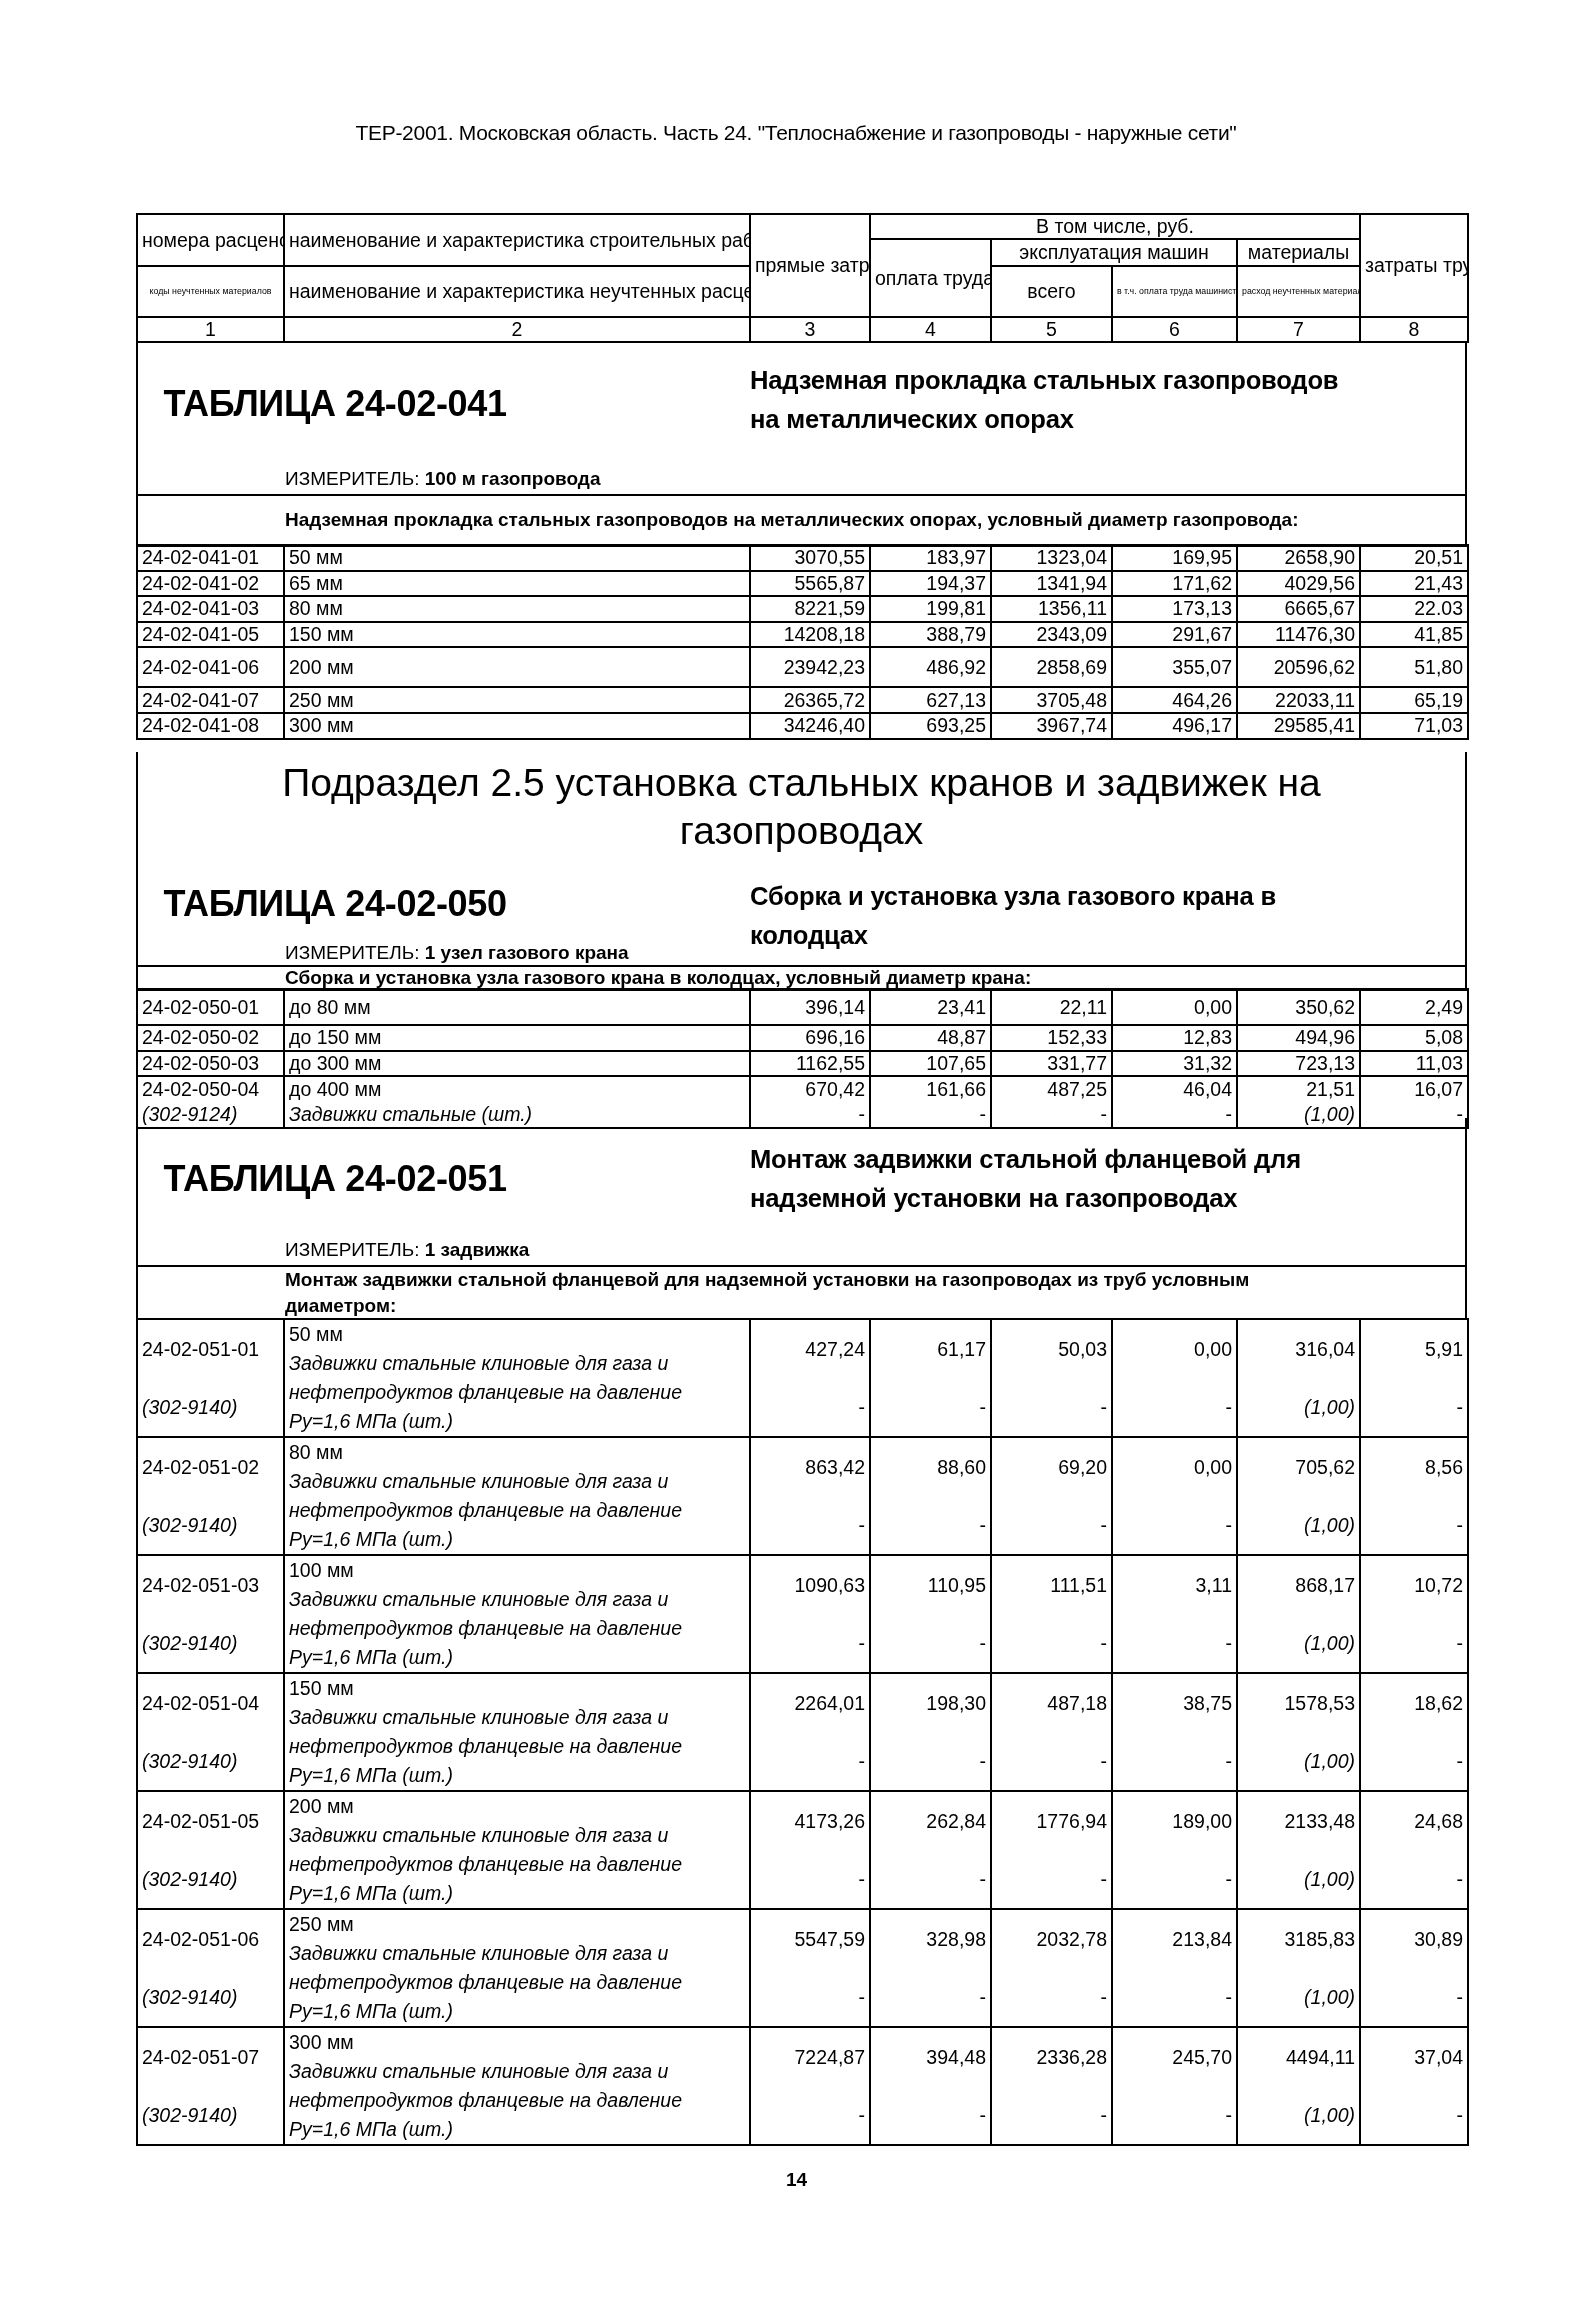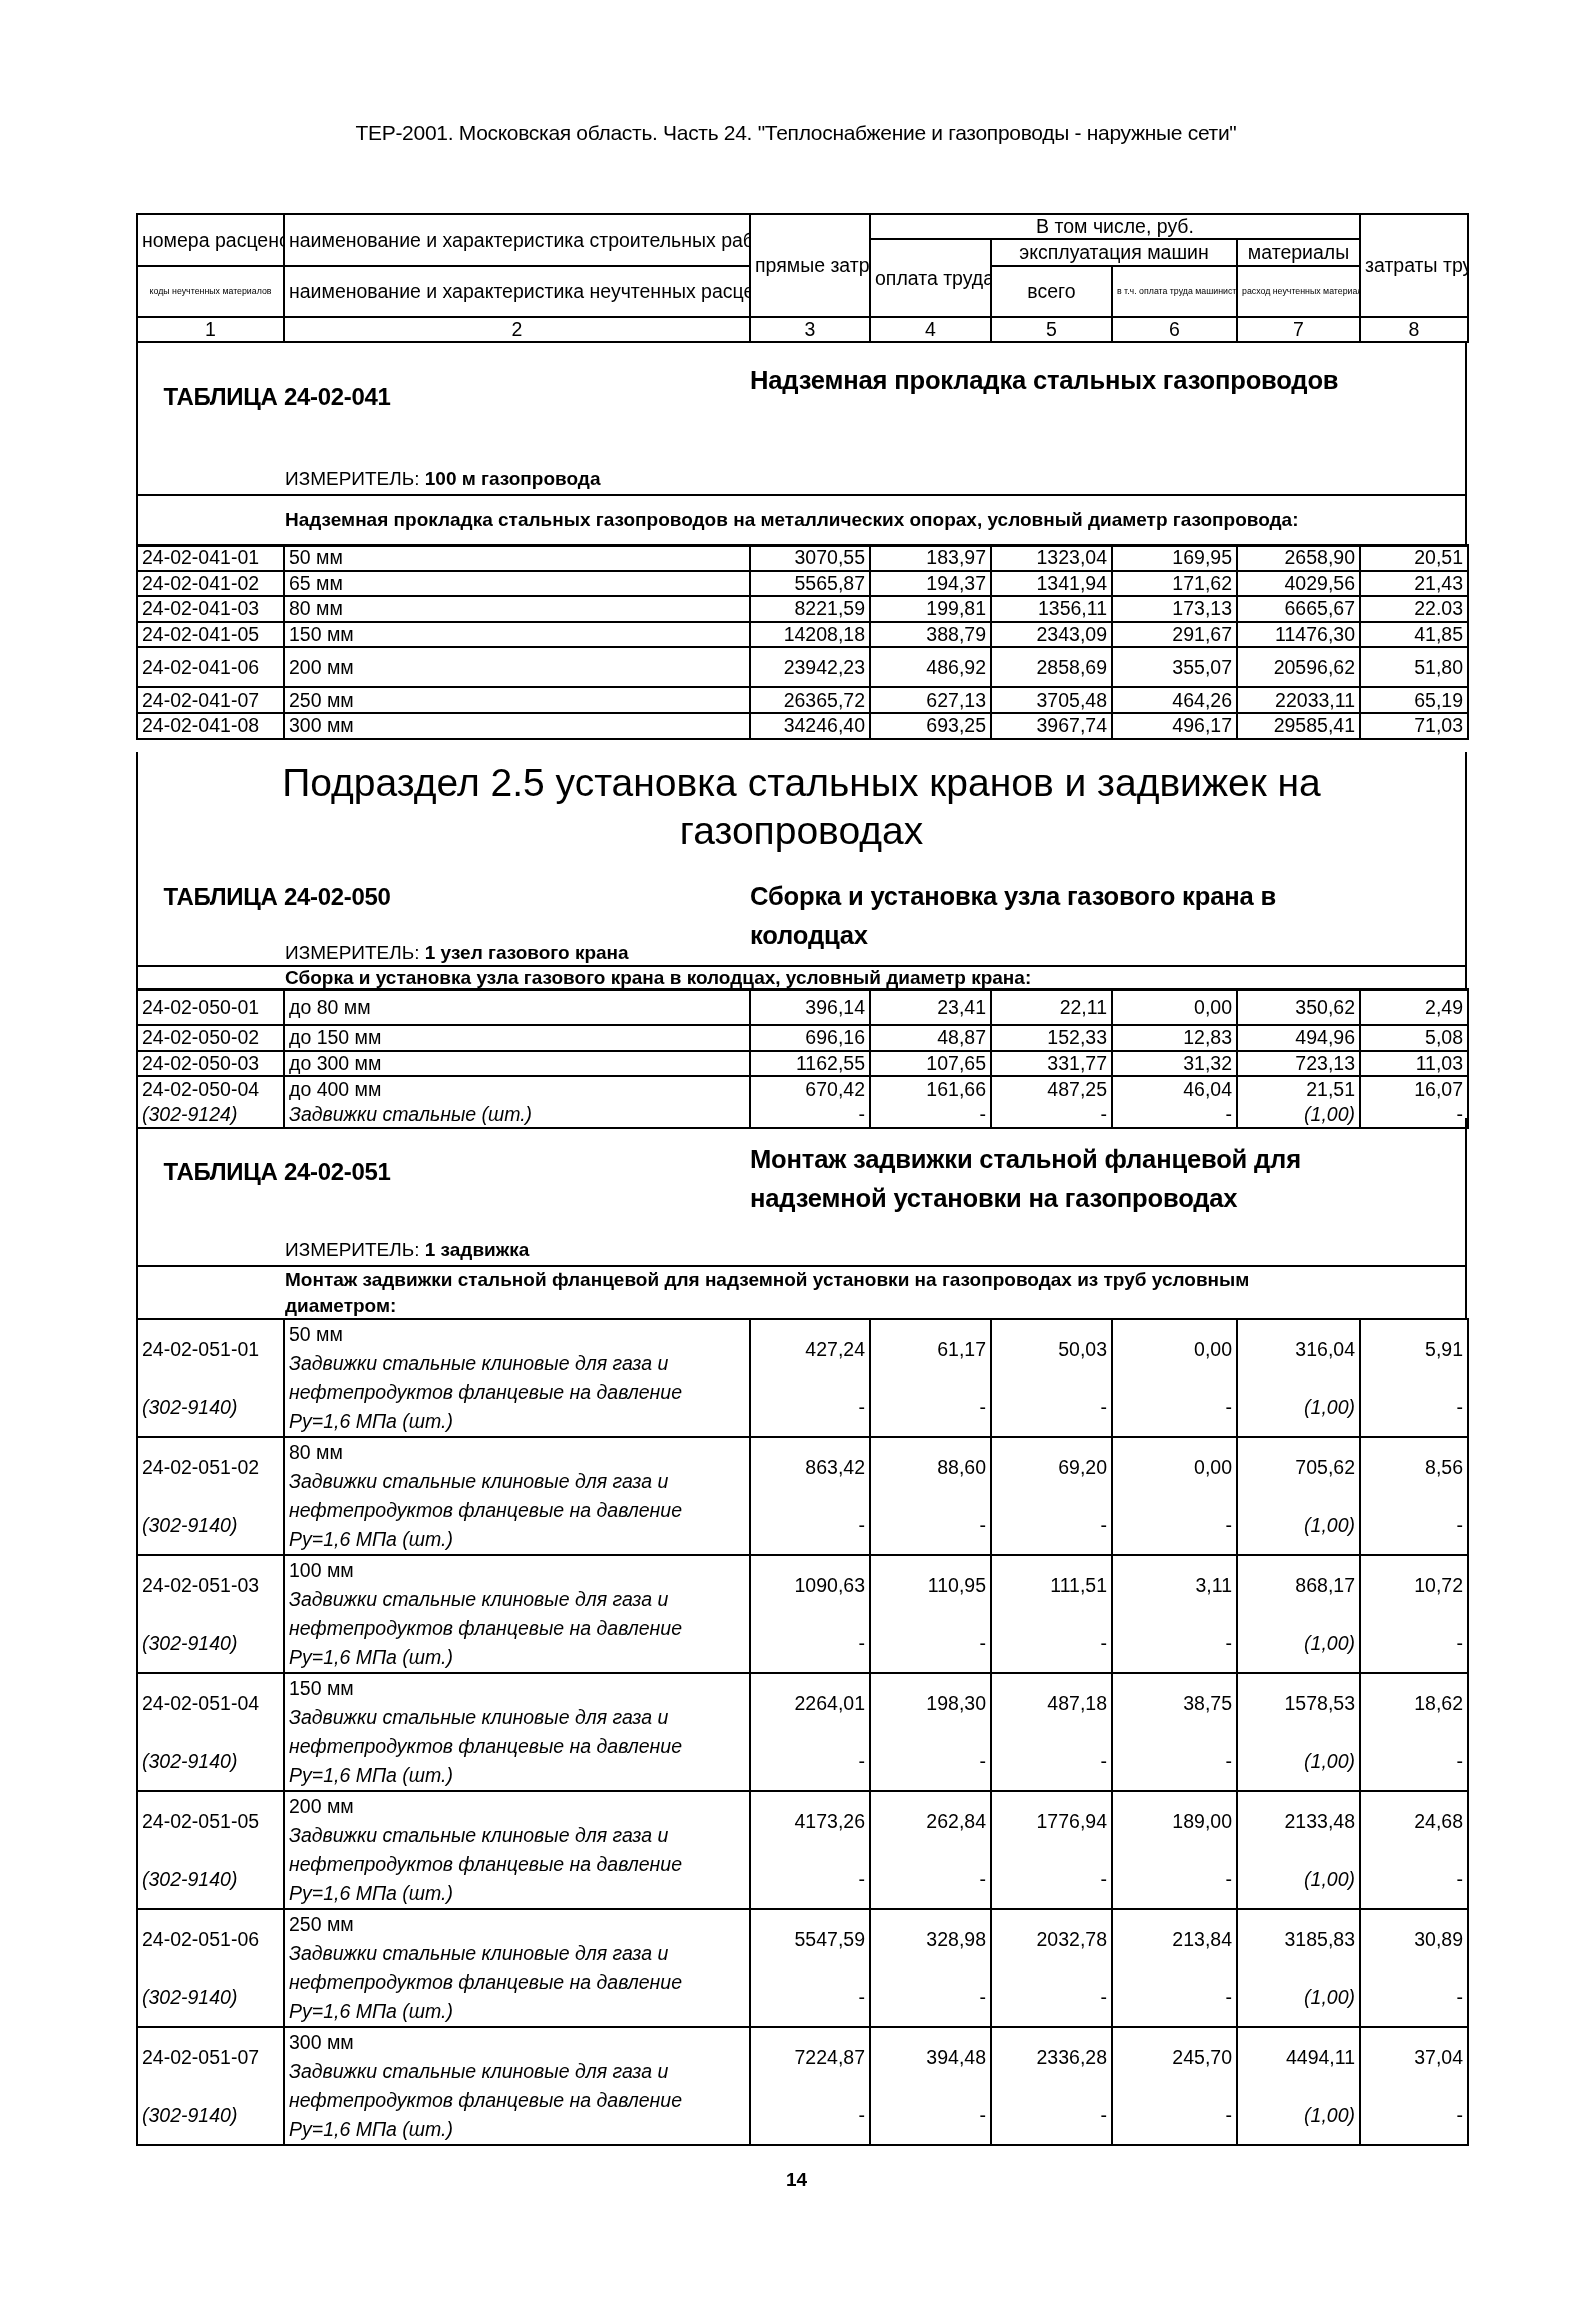--- a/index.html
+++ b/index.html
@@ -6,21 +6,21 @@
   body { width:1592px; height:2307px; position:relative; font-family:"Liberation Sans", sans-serif; color:#000; overflow:hidden; }
   .doc-title { position:absolute; top:121px; left:0; width:1592px; text-align:center; font-size:21px; letter-spacing:-0.3px; }
   table.grid { border-collapse:collapse; table-layout:fixed; width:1331px; position:absolute; left:136px; }
   table.grid td { border:2px solid #000; padding:0 4px; font-size:19.5px; line-height:23px; vertical-align:middle; overflow:hidden; white-space:nowrap; }
   col.c1{width:147px} col.c2{width:466px} col.c3{width:120px} col.c4{width:121px} col.c5{width:121px} col.c6{width:125px} col.c7{width:123px} col.c8{width:108px}
   .hdr td { text-align:center; font-size:19.5px; line-height:21.6px; white-space:normal; }
   .hdr .tiny { font-size:8.8px; line-height:10.8px; }
   .num { text-align:right; }
   .it { font-style:italic; }
   .block { position:absolute; left:136px; width:1331px; box-sizing:border-box; border-left:2px solid #000; border-right:2px solid #000; }
-  .tbl-code { position:absolute; left:25.6px; font-weight:bold; font-size:24px; letter-spacing:-0.3px; }
+  .tbl-code { position:absolute; left:25.6px; font-weight:bold; font-size:36px; letter-spacing:-0.3px; }
   .tbl-title { position:absolute; left:612px; font-weight:bold; font-size:25.6px; line-height:39px; letter-spacing:-0.2px; }
   .meter { position:absolute; left:147px; font-size:19px; }
   .meter b { font-weight:bold; }
   .subsection { position:absolute; left:0; width:100%; text-align:center; font-size:39px; line-height:48px; }
   .group-row { position:absolute; left:136px; width:1331px; box-sizing:border-box; border:2px solid #000; font-weight:bold; font-size:19px; padding-left:147px; }
   .page-num { position:absolute; top:2169px; left:786px; font-size:19px; font-weight:bold; }
   .mat td { vertical-align:top; }
   .mat .desc { white-space:normal; line-height:29px; }
   .mat .code-cell { line-height:29px; }
 </style>
@@ -71,20 +71,21 @@
     <td>7</td>
     <td>8</td>
   </tr>
 </tbody>
   </table>
 
 <div class="block" style="top:341px; height:155px;">
   <div class="tbl-code" style="top:42px;">ТАБЛИЦА 24-02-041</div>
   <div class="tbl-title" style="top:20px;">
     <div>Надземная прокладка стальных газопроводов</div>
+    <div>на металлических опорах</div>
   </div>
   <div class="meter" style="top:127px;"><span>ИЗМЕРИТЕЛЬ: </span><b>100 м газопровода</b></div>
 </div>
 <div class="group-row" style="top:494px; height:53px; line-height:48px;">Надземная прокладка стальных газопроводов на металлических опорах, условный диаметр газопровода:</div>
 
 <table class="grid" style="top:544px;">
   <colgroup>
       <col class="c1">
       <col class="c2">
       <col class="c3">

